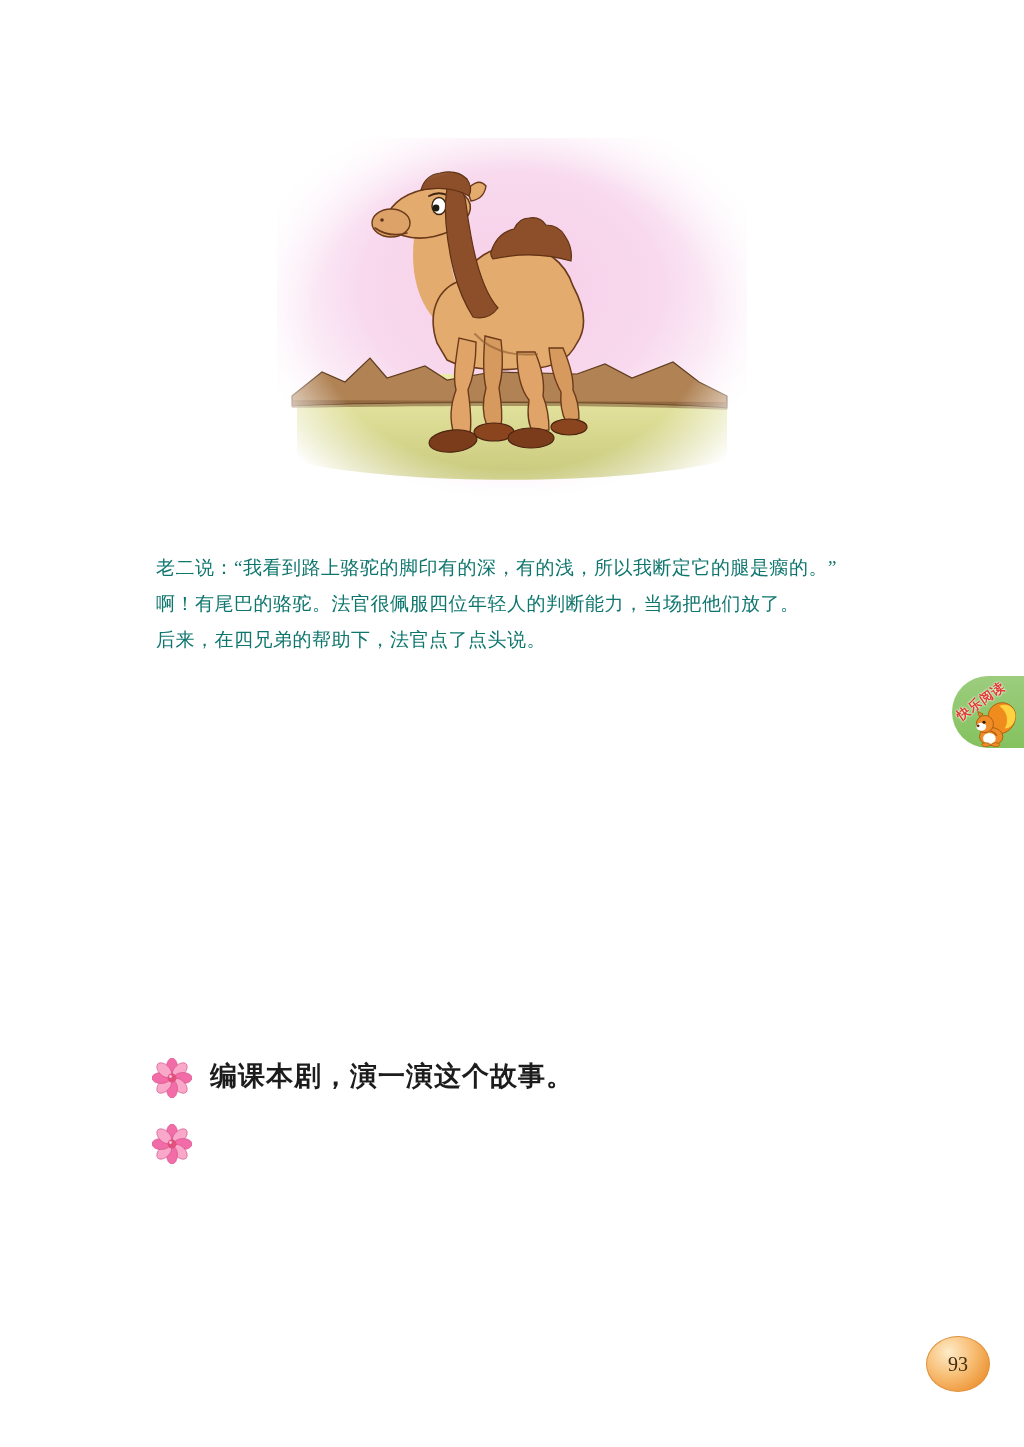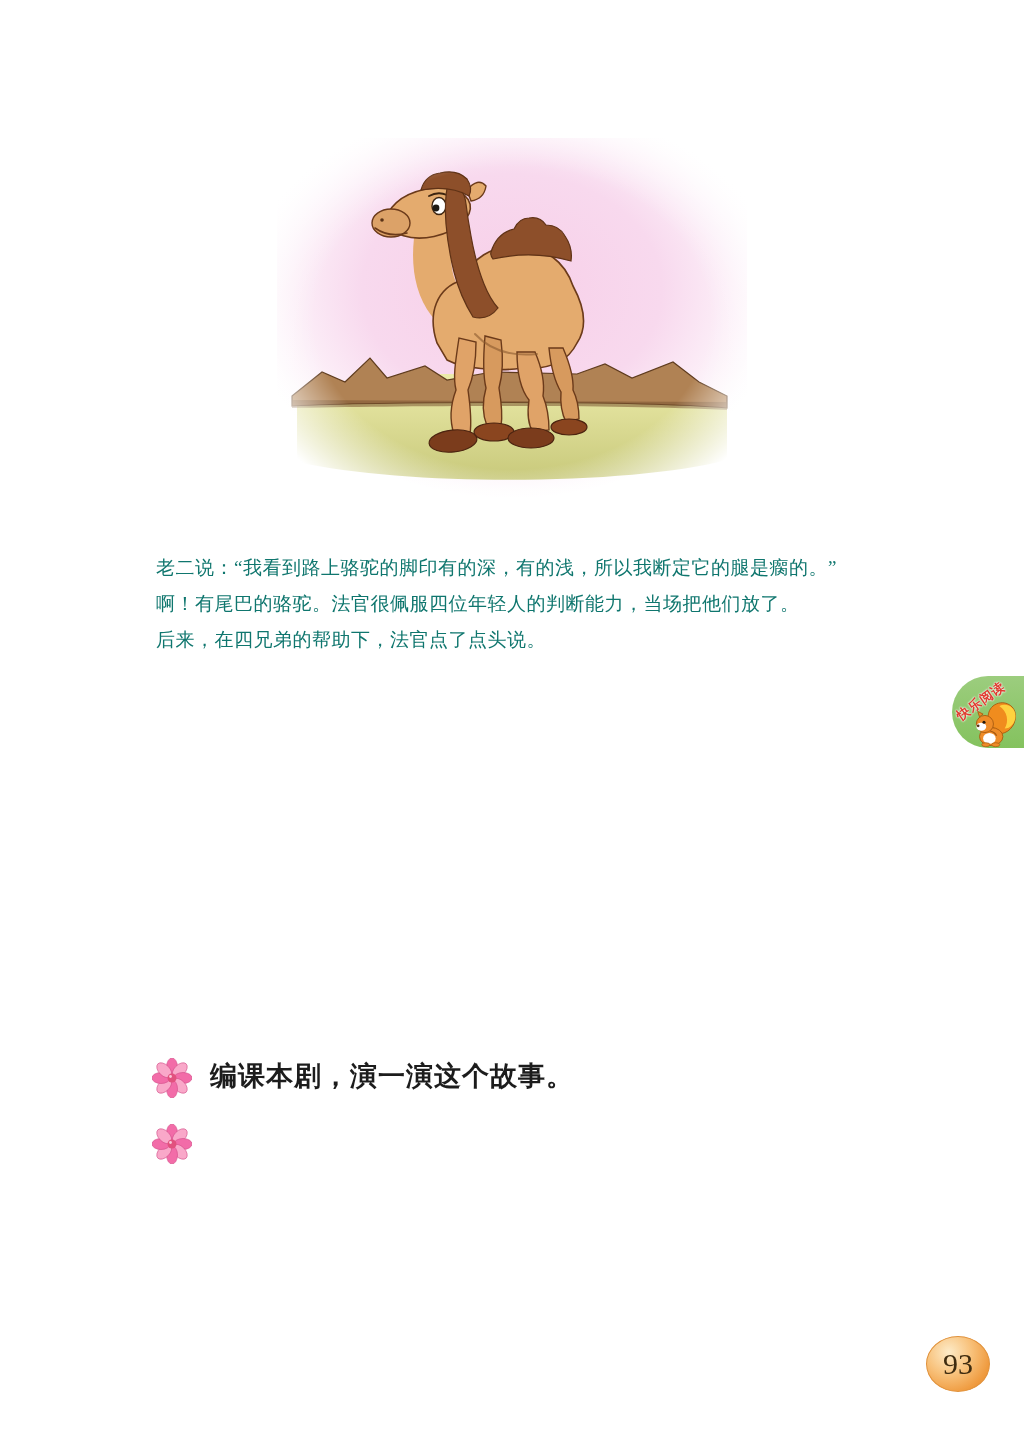--- a/index.html
+++ b/index.html
@@ -93,21 +93,21 @@
     height: 56px;
     border-radius: 50%;
     background: radial-gradient(circle at 35% 28%, #fdebc8 0%, #f8c27c 40%, #ef9a3e 75%, #e8882c 100%);
     border: 1px solid #e0913a;
     display: flex;
     align-items: center;
     justify-content: center;
   }
   .page-badge span {
     font-family: "Liberation Serif", serif;
-    font-size: 30px;
+    font-size: 20px;
     color: #3f2c10;
   }
 </style>
 </head>
 <body>
 
 <div class="page">
 
   <div class="illustration">
     <svg viewBox="0 0 470 360" width="470" height="360">

